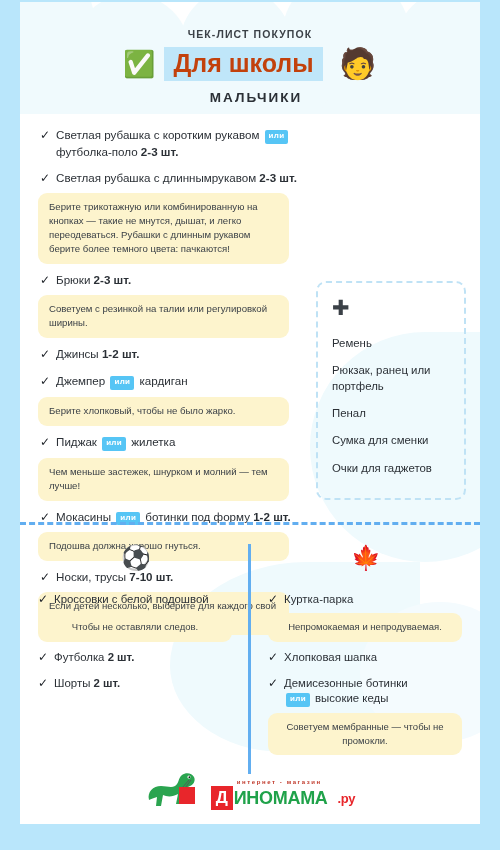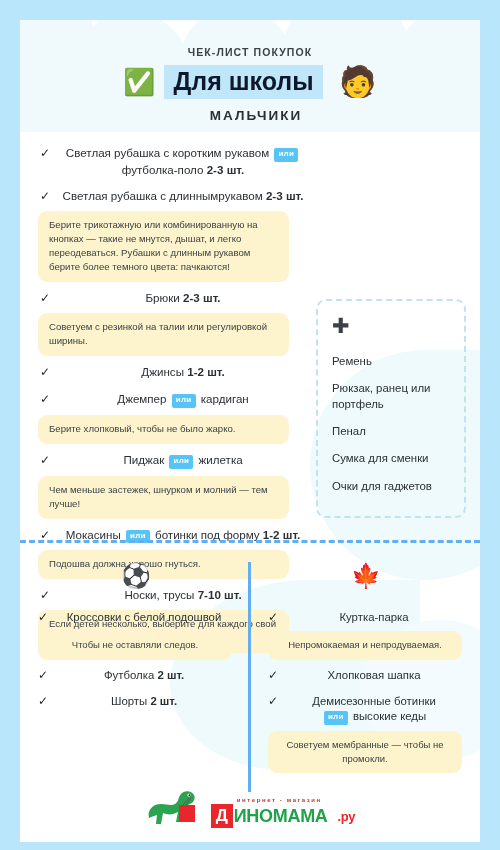--- a/index.html
+++ b/index.html
@@ -12,21 +12,21 @@
 
   .page {
     position: relative;
     width: 500px; height: 850px;
     background: #b9e6fb;
     overflow: hidden;
   }
 
   .sheet {
     position: absolute;
-    left: 20px; top: 20px;
+    left: 20px; top: 2px;
     width: 460px; height: 822px;
     background: #ffffff;
     overflow: hidden;
   }
 
   
   .blob {
     position: absolute;
     background: #effafd;
     border-radius: 50%;
@@ -69,21 +69,21 @@
     font-size: 10.5px; font-weight: bold; letter-spacing: 1.1px;
     color: #3b4147; text-transform: uppercase;
   }
   .title-row {
     margin-top: 7px;
     display: flex; align-items: center; justify-content: center; gap: 9px;
   }
   .check-emoji { font-size: 26px; line-height: 1; }
   .boy-emoji   { font-size: 30px; line-height: 1; margin-left: 8px; }
   .title {
-    font-size: 25px; font-weight: bold; color: #0f172a;
+    font-size: 25px; font-weight: bold; color: #c2410c;
     background: #bfe6f9; padding: 2px 9px 3px 9px; line-height: 1.15;
   }
   .subtitle {
     margin-top: 9px;
     font-size: 13.5px; font-weight: bold; letter-spacing: 2px;
     color: #2b3036; text-transform: uppercase; padding-left: 12px;
   }
 
   
   .main {
@@ -92,21 +92,21 @@
   }
   .col-left { width: 290px; padding-left: 18px; }
   .col-right { width: 170px; padding: 160px 14px 0 6px; }
 
   .item {
     display: flex; align-items: baseline; gap: 6px;
     font-size: 11.6px; color: #2b3036;
     padding: 6px 0 5px 2px; line-height: 1.35;
   }
   .tick { font-size: 12px; color: #20242a; font-weight: bold; flex: 0 0 auto; }
-  .item-text { flex: 1 1 auto; text-align: center; }
+  .item-text { flex: 1 1 auto; }
   .item-text b { font-weight: bold; }
   .or {
     display: inline-block; background: #56c5f5; color: #ffffff;
     font-size: 8px; font-weight: bold; text-transform: lowercase;
     padding: 1px 4px 2px 4px; border-radius: 2px;
     vertical-align: 1px; margin: 0 2px; letter-spacing: .3px;
   }
   .note {
     background: #fdf4cd; color: #3b4147;
     font-size: 9.6px; line-height: 1.45;

